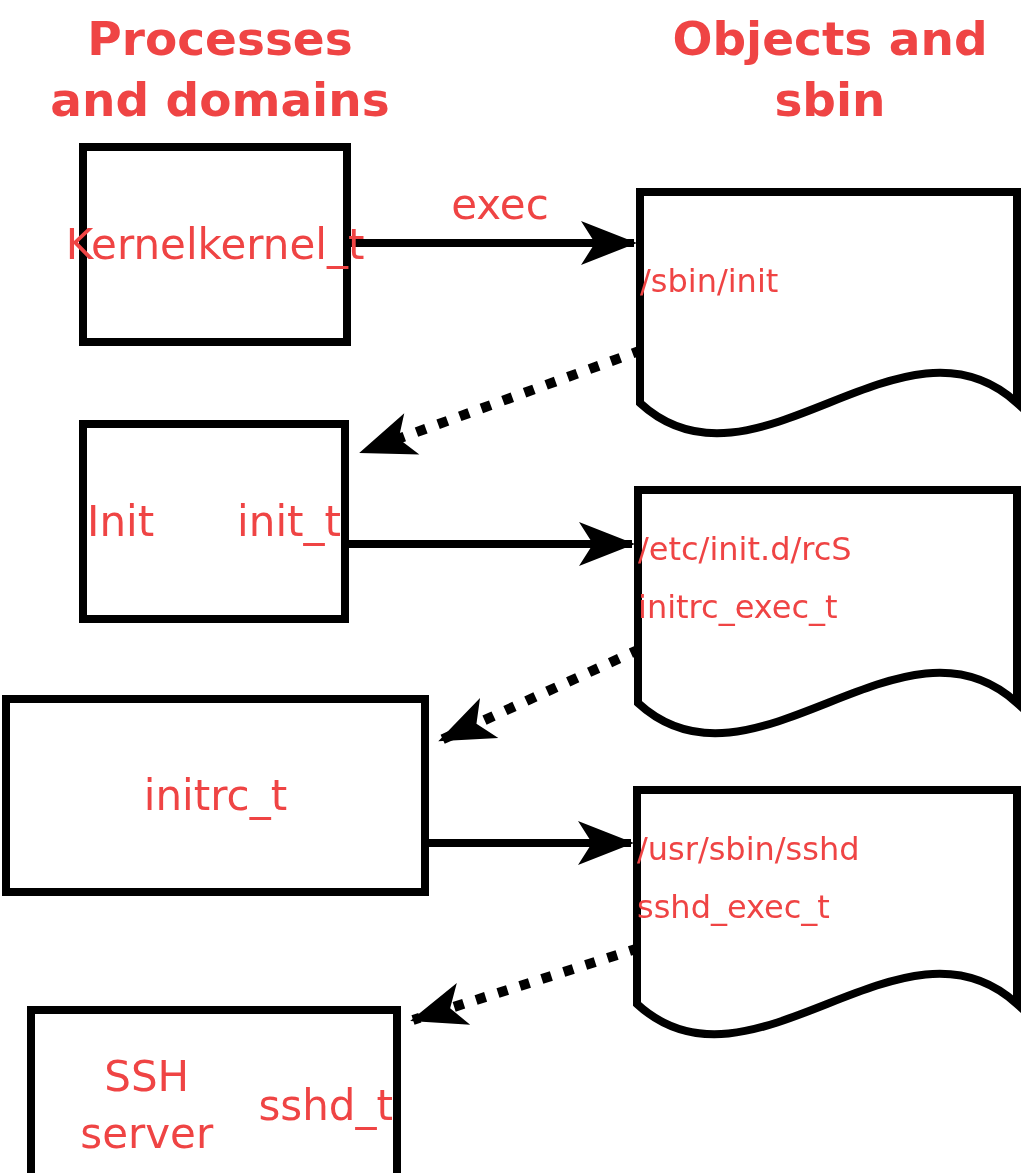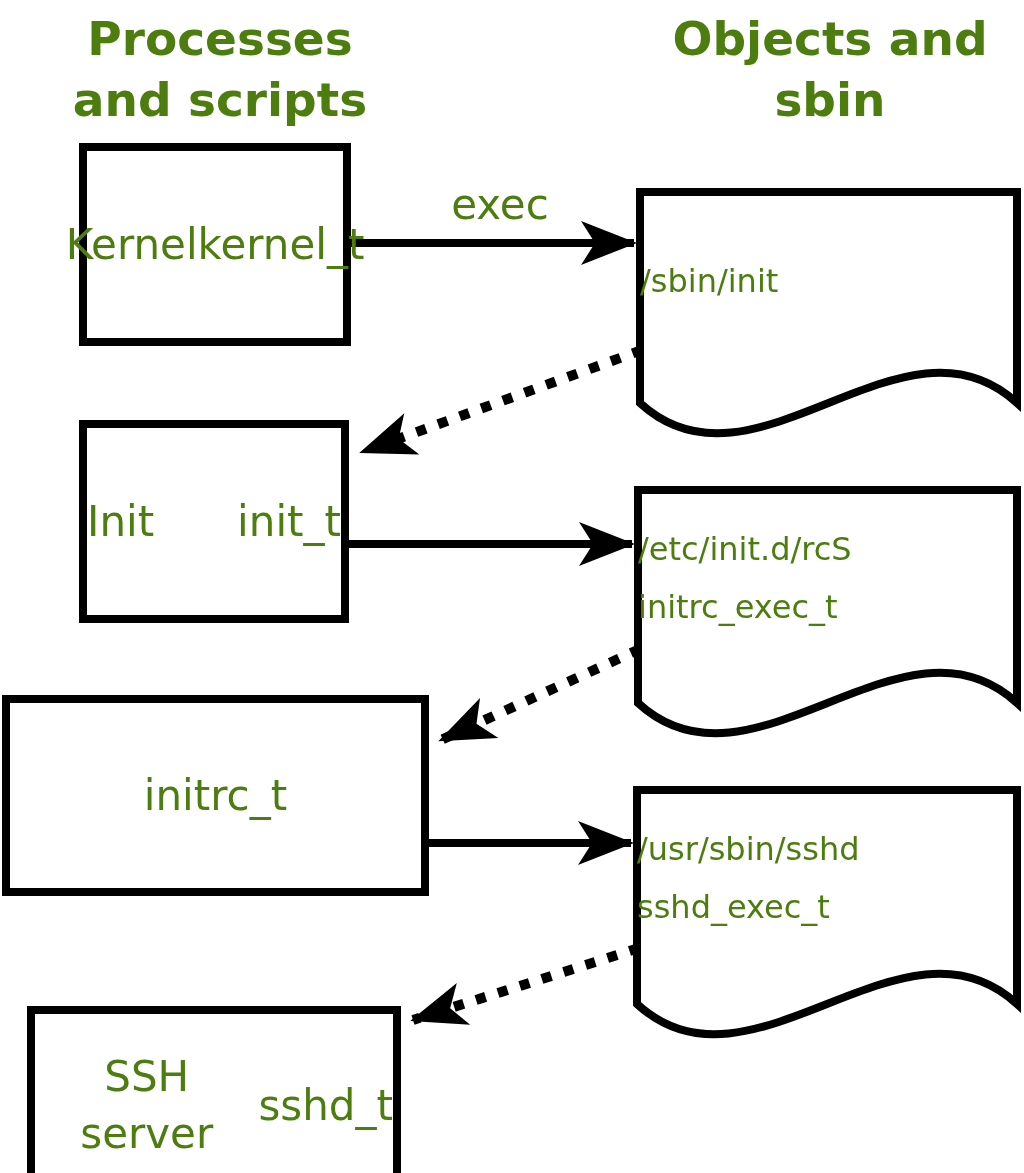--- a/index.html
+++ b/index.html
@@ -2,21 +2,21 @@
 <html><head>
 <meta charset="utf-8">
 <style>
   html, body { margin: 0; padding: 0; background: #ffffff; }
   .canvas {
     position: relative;
     width: 1024px;
     height: 1173px;
     background: #ffffff;
     font-family: "DejaVu Sans", "Liberation Sans", sans-serif;
-    color: #4d7c0f;
+    color: #ef4444;
     overflow: hidden;
   }
   .layer-svg {
     position: absolute;
     left: 0; top: 0;
     width: 1024px; height: 1173px;
   }
   .hdr {
     position: absolute;
     text-align: center;
@@ -74,21 +74,21 @@
     <line x1="347" y1="544" x2="632" y2="544" stroke="#000000" stroke-width="8" marker-end="url(#ah)"></line>
     <line x1="428" y1="843" x2="631" y2="843" stroke="#000000" stroke-width="8" marker-end="url(#ah)"></line>
 
     <line x1="642" y1="350" x2="362" y2="452" stroke="#000000" stroke-width="10" stroke-dasharray="10 13" marker-end="url(#ah)"></line>
     <line x1="640" y1="649" x2="441" y2="740" stroke="#000000" stroke-width="10" stroke-dasharray="10 13" marker-end="url(#ah)"></line>
     <line x1="639" y1="948" x2="413" y2="1020" stroke="#000000" stroke-width="10" stroke-dasharray="10 13" marker-end="url(#ah)"></line>
   </svg>
 
   <div class="hdr" style="left:0px; top:8px; width:440px;">
     <div>Processes</div>
-    <div>and scripts</div>
+    <div>and domains</div>
   </div>
   <div class="hdr" style="left:636px; top:8px; width:388px;">
     <div>Objects and</div>
     <div>sbin</div>
   </div>
 
   <div class="pbox" style="left:79px; top:143px; width:272px; height:203px;">
     <div>Kernel</div>
     <div>kernel_t</div>
   </div>

